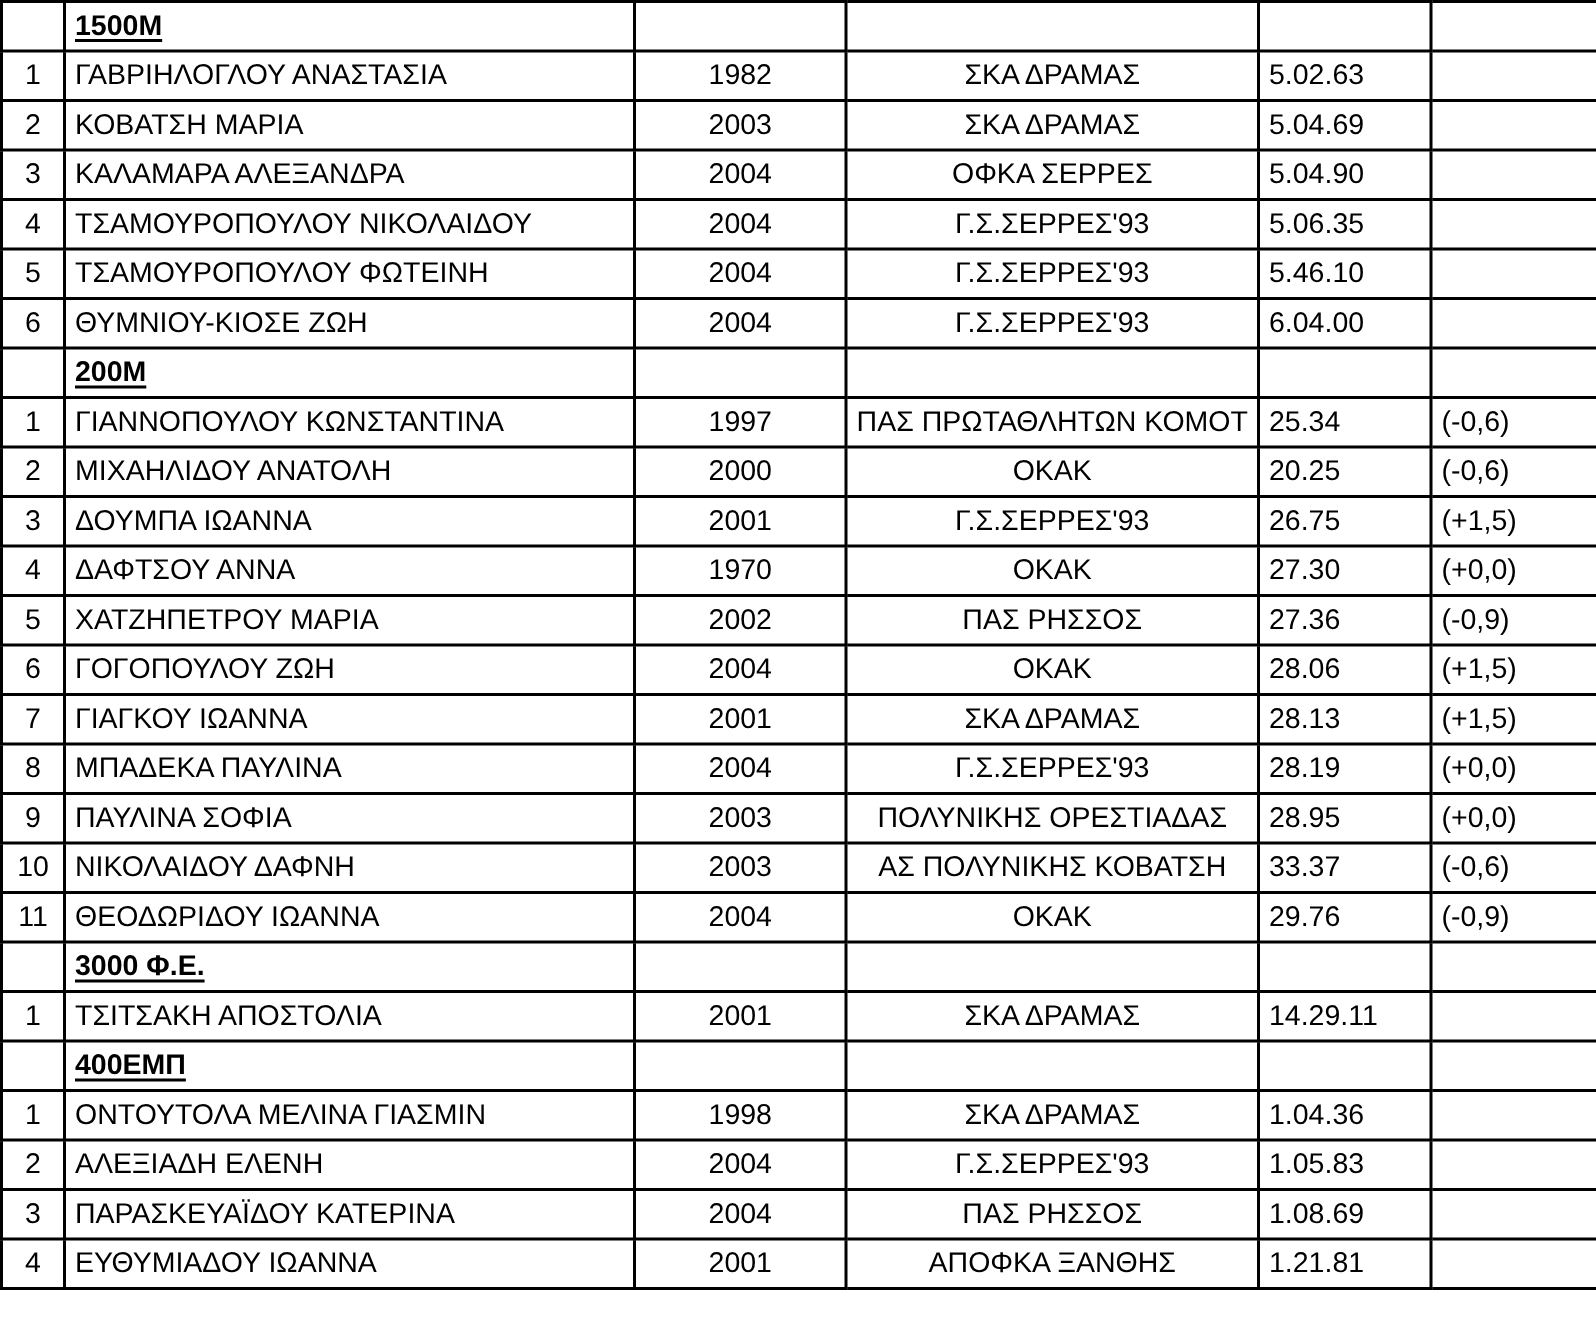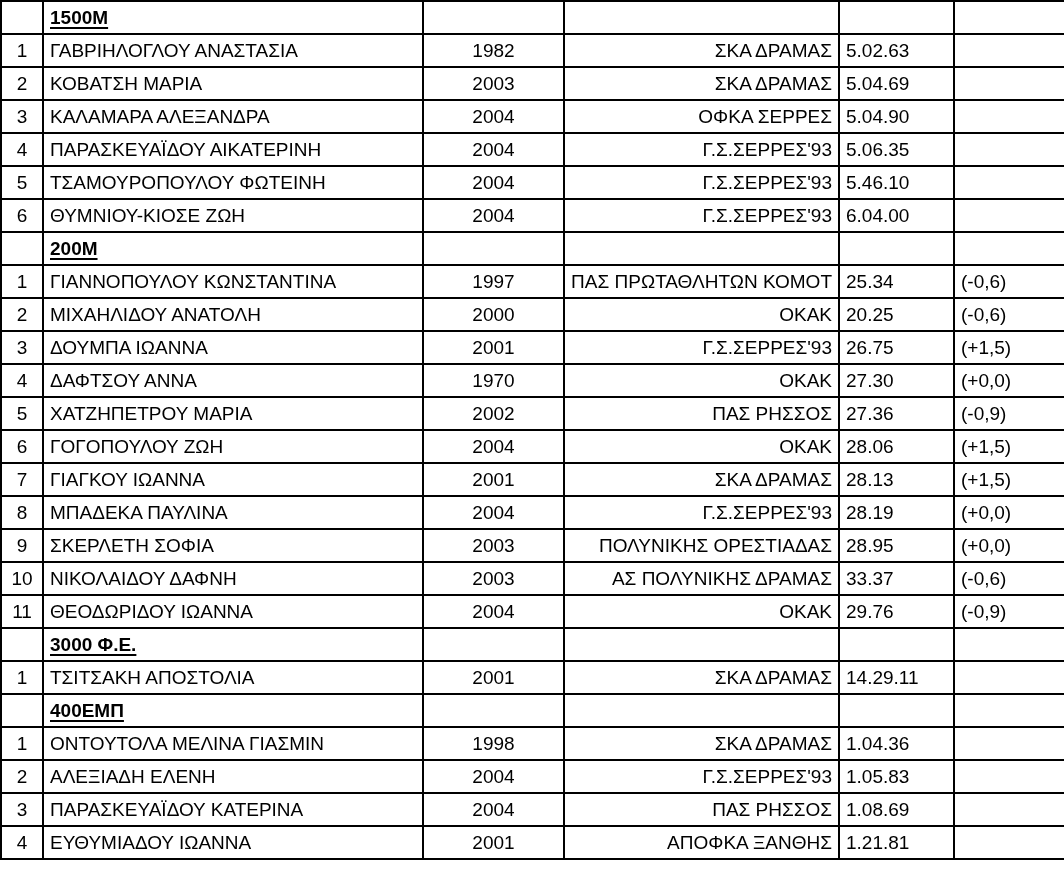--- a/index.html
+++ b/index.html
@@ -30,21 +30,21 @@
     line-height: 31px;
     color: #000000;
     background: #ffffff;
     white-space: nowrap;
     overflow: hidden;
     vertical-align: middle;
   }
   td.col-rank   { text-align: center; padding: 0 2px; }
   td.col-name   { text-align: left; }
   td.col-year   { text-align: center; }
-  td.col-club   { text-align: right; }
+  td.col-club   { text-align: center; }
   td.col-result { }
   td.col-wind   { text-align: left; padding-left: 5px; }
   .event-title {
     font-weight: bold;
     text-decoration: underline;
     text-decoration-thickness: 2px;
     text-underline-offset: 3px;
   }
 </style>
 </head>
@@ -88,21 +88,21 @@
         <tr>
           <td class="col-rank">3</td>
           <td class="col-name">ΚΑΛΑΜΑΡΑ ΑΛΕΞΑΝΔΡΑ</td>
           <td class="col-year">2004</td>
           <td class="col-club">ΟΦΚΑ ΣΕΡΡΕΣ</td>
           <td class="col-result">5.04.90</td>
           <td class="col-wind"></td>
         </tr>
         <tr>
           <td class="col-rank">4</td>
-          <td class="col-name">ΠΑΡΑΣΚΕΥΑΪΔΟΥ ΑΙΚΑΤΕΡΙΝΗ</td>
+          <td class="col-name">ΤΣΑΜΟΥΡΟΠΟΥΛΟΥ ΝΙΚΟΛΑΙΔΟΥ</td>
           <td class="col-year">2004</td>
           <td class="col-club">Γ.Σ.ΣΕΡΡΕΣ'93</td>
           <td class="col-result">5.06.35</td>
           <td class="col-wind"></td>
         </tr>
         <tr>
           <td class="col-rank">5</td>
           <td class="col-name">ΤΣΑΜΟΥΡΟΠΟΥΛΟΥ ΦΩΤΕΙΝΗ</td>
           <td class="col-year">2004</td>
           <td class="col-club">Γ.Σ.ΣΕΡΡΕΣ'93</td>
@@ -184,31 +184,31 @@
         <tr>
           <td class="col-rank">8</td>
           <td class="col-name">ΜΠΑΔΕΚΑ ΠΑΥΛΙΝΑ</td>
           <td class="col-year">2004</td>
           <td class="col-club">Γ.Σ.ΣΕΡΡΕΣ'93</td>
           <td class="col-result">28.19</td>
           <td class="col-wind">(+0,0)</td>
         </tr>
         <tr>
           <td class="col-rank">9</td>
-          <td class="col-name">ΣΚΕΡΛΕΤΗ ΣΟΦΙΑ</td>
+          <td class="col-name">ΠΑΥΛΙΝΑ ΣΟΦΙΑ</td>
           <td class="col-year">2003</td>
           <td class="col-club">ΠΟΛΥΝΙΚΗΣ ΟΡΕΣΤΙΑΔΑΣ</td>
           <td class="col-result">28.95</td>
           <td class="col-wind">(+0,0)</td>
         </tr>
         <tr>
           <td class="col-rank">10</td>
           <td class="col-name">ΝΙΚΟΛΑΙΔΟΥ ΔΑΦΝΗ</td>
           <td class="col-year">2003</td>
-          <td class="col-club">ΑΣ ΠΟΛΥΝΙΚΗΣ ΔΡΑΜΑΣ</td>
+          <td class="col-club">ΑΣ ΠΟΛΥΝΙΚΗΣ ΚΟΒΑΤΣΗ</td>
           <td class="col-result">33.37</td>
           <td class="col-wind">(-0,6)</td>
         </tr>
         <tr>
           <td class="col-rank">11</td>
           <td class="col-name">ΘΕΟΔΩΡΙΔΟΥ ΙΩΑΝΝΑ</td>
           <td class="col-year">2004</td>
           <td class="col-club">ΟΚΑΚ</td>
           <td class="col-result">29.76</td>
           <td class="col-wind">(-0,9)</td>

